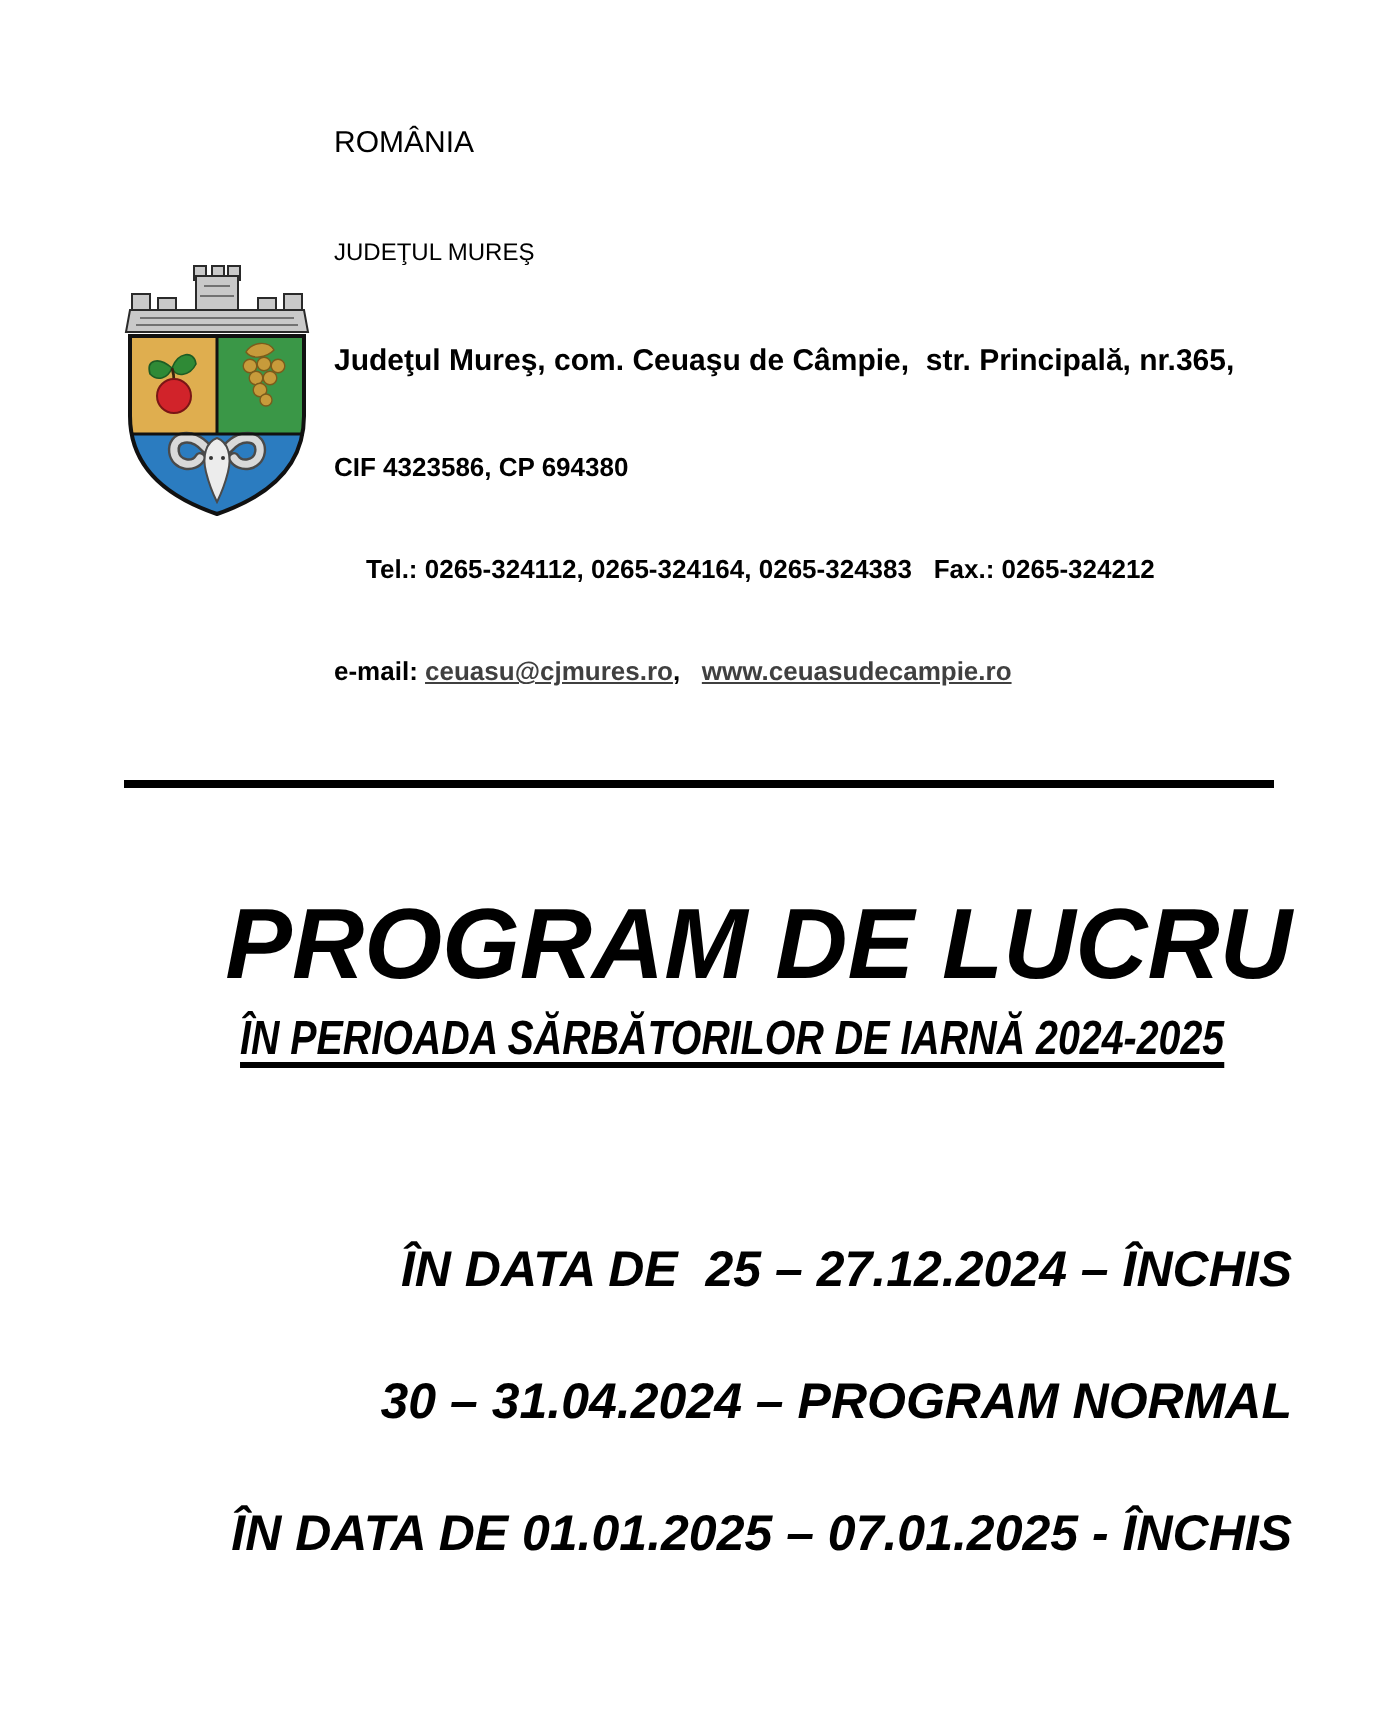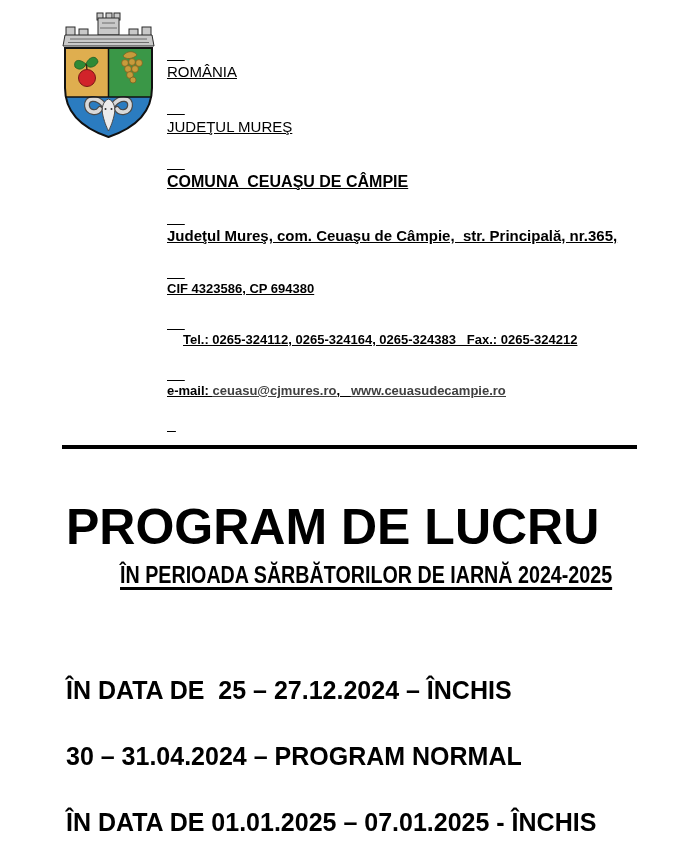--- a/index.html
+++ b/index.html
@@ -7,43 +7,42 @@
   body {
     width: 693px; height: 855px;
     font-family: "Liberation Sans", "DejaVu Sans", sans-serif;
     color: #000000;
     overflow: hidden;
     position: relative;
   }
   .letterhead {
     margin: 12px 0 0 62px;
     display: flex;
-    align-items: flex-start;
-    text-decoration: underline;
+    align-items: center;
   }
   .coa { width: 93px; height: 128px; flex: 0 0 93px; }
   .lh-text { padding-top: 15px; padding-left: 12px; white-space: pre-wrap; }
   .lh-line1 { font-size: 15px; line-height: 18px; font-weight: 400; }
-  .lh-line2 { font-size: 15px; line-height: 19px; font-weight: 400; }
+  .lh-line2 { font-size: 12px; line-height: 19px; font-weight: 400; }
   .lh-commune { font-size: 16px; line-height: 19px; font-weight: 700; }
   .lh-address { font-size: 15px; line-height: 18px; font-weight: 700; }
   .lh-small { font-size: 13px; line-height: 15px; font-weight: 700; }
   .lh-tel { padding-left: 3px; margin-left: 13px; }
   a.doc-link {
     color: #404040;
     text-decoration: underline;
     cursor: pointer;
     font-weight: 700;
   }
   .divider {
     margin: 11px 0 0 62px;
     width: 575px; height: 4px;
     background: #000000;
   }
-  .content { margin-left: 66px; width: 580px; text-align: left; }
+  .content { margin-left: 66px; width: 580px; text-align: right; font-style: italic; }
   .doc-title {
     margin-top: 52px;
     font-size: 50px;
     font-weight: 700;
     line-height: 1.04;
     letter-spacing: 0px;
     white-space: nowrap;
   }
   .doc-subtitle-wrap { margin-top: 8px; }
   .doc-subtitle {
@@ -127,21 +126,20 @@
     </g>
 
     <path d="M3,36 H90 V76 C90,103 70,117 46.5,125 C23,117 3,103 3,76 Z" fill="none" stroke="#111111" stroke-width="2"></path>
     <line x1="46.5" y1="36" x2="46.5" y2="85" stroke="#111111" stroke-width="1.5"></line>
     <line x1="3" y1="85" x2="90" y2="85" stroke="#111111" stroke-width="1.5"></line>
   </svg>
 
   <div class="lh-text">
     <div class="lh-line1">ROMÂNIA</div>
     <div class="lh-line2">JUDEŢUL MUREŞ</div>
-    <div class="lh-commune">COMUNA  CEUAŞU DE CÂMPIE</div>
     <div class="lh-address">Judeţul Mureş, com. Ceuaşu de Câmpie,  str. Principală, nr.365,</div>
     <div class="lh-small">CIF 4323586, CP 694380</div>
     <div class="lh-small lh-tel">Tel.: 0265-324112, 0265-324164, 0265-324383   Fax.: 0265-324212</div>
     <div class="lh-small"><span>e-mail: </span><a class="doc-link">ceuasu@cjmures.ro</a><span>,   </span><a class="doc-link">www.ceuasudecampie.ro</a></div>
   </div>
 </div>
 
 <div class="divider"></div>
 
 <div class="content">

